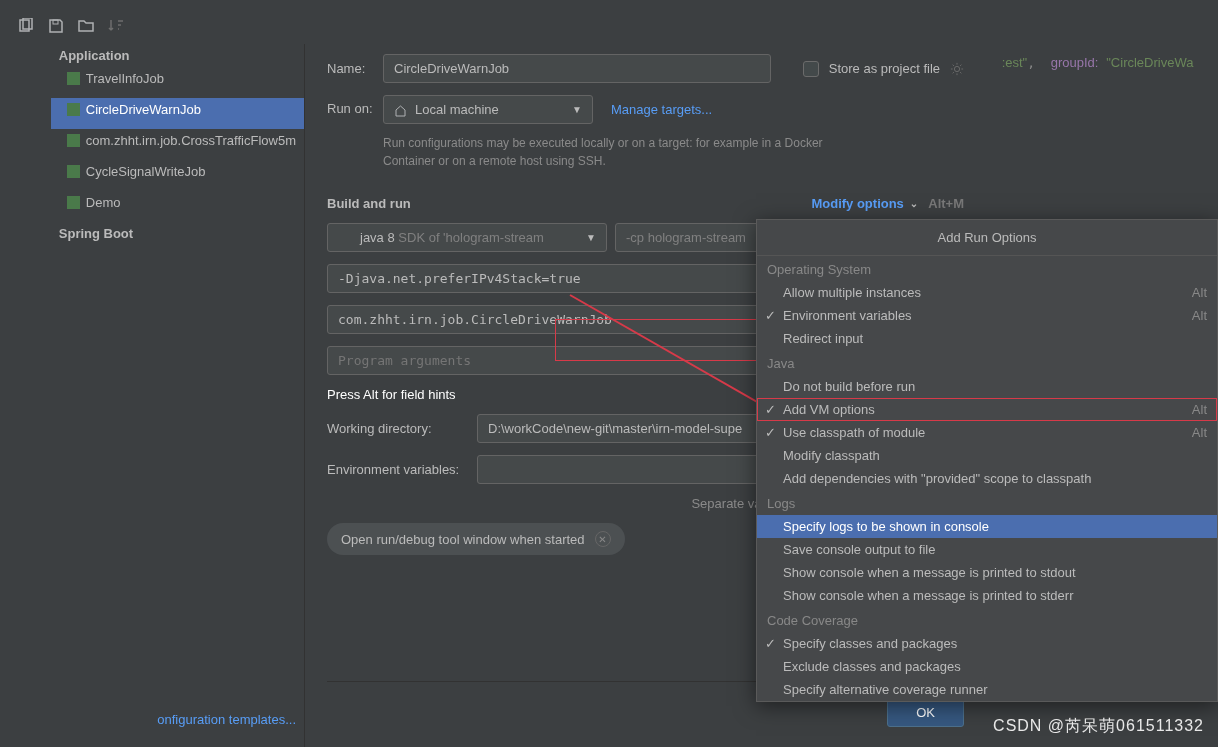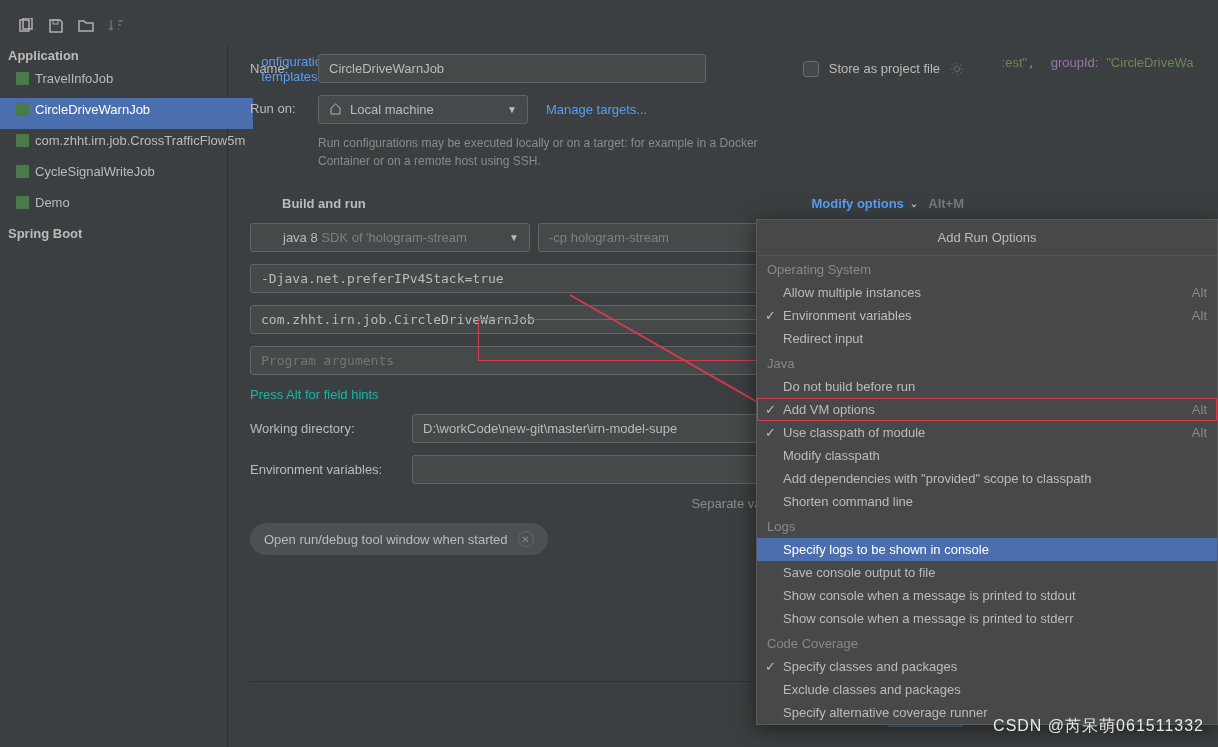--- a/index.html
+++ b/index.html
@@ -2,40 +2,40 @@
 <html><head>
 <meta charset="utf-8">
 <style>
 * { box-sizing: border-box; margin: 0; padding: 0; font-family: "Segoe UI", Arial, sans-serif; }
 body { background: #3c3f41; color: #bbbbbb; font-size: 13px; width: 1218px; height: 747px; overflow: hidden; position: relative; }
 .main-dialog { position: absolute; left: 0; top: 0; width: 986px; height: 747px; background: #3c3f41; display: flex; flex-direction: column; }
 .dialog-title { padding: 0 12px; color: #bbbbbb; font-size: 13px; height: 10px; }
 .toolbar { display: flex; gap: 14px; padding: 8px 18px 10px; align-items: center; }
 .tool-icon { width: 16px; height: 16px; fill: #afb1b3; cursor: pointer; }
 .body-split { display: flex; flex: 1; min-height: 0; }
-.sidebar { width: 228px; border-right: 1px solid #323232; display: flex; flex-direction: row; }
+.sidebar { width: 305px; border-right: 1px solid #323232; display: flex; flex-direction: column; align-items: flex-end; }
 .tree { flex: 1; }
 .tree-cat { color: #bbbbbb; padding: 4px 8px; font-weight: bold; font-size: 13px; }
 .tree-item { padding: 4px 8px 12px 16px; color: #bbbbbb; display: flex; align-items: center; gap: 6px; cursor: pointer; white-space: nowrap; overflow: hidden; text-overflow: ellipsis; }
 .tree-item.selected { background: #4b6eaf; color: #fff; }
 .tree-item svg { width: 13px; height: 13px; flex-shrink: 0; }
 .track { height: 12px; background: #4e5254; margin-top: auto; margin-bottom: 8px; }
 .edit-link { color: #589df6; padding: 10px 8px 20px; cursor: pointer; }
 .form { flex: 1; padding: 10px 22px 0 22px; display: flex; flex-direction: column; gap: 12px; position: relative; overflow: hidden; }
-.row { display: flex; align-items: center; gap: 12px; }
+.row { display: flex; align-items: center; }
 .label { width: 150px; color: #bbbbbb; }
 .input, .select { background: #45494a; border: 1px solid #646464; color: #bbbbbb; padding: 6px 10px; font-size: 13px; font-family: inherit; border-radius: 3px; }
 .name-input { width: 388px; }
 .select { display: flex; align-items: center; gap: 8px; min-width: 210px; justify-content: space-between; cursor: pointer; }
 .checkbox { width: 16px; height: 16px; border: 1px solid #6b6b6b; border-radius: 3px; background: #43494a; margin-right: 6px; }
 .store-row { display: flex; align-items: center; gap: 4px; margin-left: auto; color: #bbbbbb; }
 .gear { width: 14px; height: 14px; fill: #6e6e6e; margin-left: 6px; }
 .link { color: #589df6; cursor: pointer; }
 .hint { color: #8a8a8a; font-size: 12px; line-height: 1.5; margin-left: 64px; max-width: 440px; }
-.section-head { font-weight: bold; color: #bbbbbb; margin-top: 14px; display:flex; justify-content:space-between; align-items:center;margin-left:32px; }
+.section-head { font-weight: bold; color: #bbbbbb; margin-top: 14px; display:flex; justify-content:space-between; align-items:center; }
 .modify { color: #589df6; display: flex; align-items: center; gap: 6px; cursor: pointer; }
 .shortcut { color: #787878; }
 .sdk-row { display: flex; gap: 8px; }
 .sdk-select { flex: 0 0 280px; font-family: "Consolas", monospace; padding-left: 32px; }
 .cp-select { flex: 1; font-family: "Consolas", monospace; color:#808080; }
 .full-input { width: 100%; font-family: "Consolas", monospace; }
 .redbox-vm { position:absolute; border:1px solid #d73a49; left:250px; top:275px; width:330px; height:42px; pointer-events:none; }
 .chip { background: #4c5052; border-radius: 20px; padding: 8px 14px; display: inline-flex; align-items: center; gap: 10px; color:#bbbbbb; }
 .chip-x { color: #888; cursor: pointer; padding: 0 4px; border:1px solid #666; border-radius:50%; width:16px; height:16px; display:flex; align-items:center; justify-content:center; font-size:10px; }
 .buttons { margin-top: auto; padding: 16px 0 20px; border-top: 1px solid #323232; display:flex; justify-content:flex-end; gap:10px; }
@@ -132,21 +132,21 @@
               <circle cx="8" cy="8" r="3" fill="none" stroke="#6e6e6e"></circle>
               <path d="M8 1v2M8 13v2M1 8h2M13 8h2M3 3l1.5 1.5M11.5 11.5L13 13M3 13l1.5-1.5M11.5 4.5L13 3" stroke="#6e6e6e"></path>
             </svg>
         </div>
       </div>
       <div class="row" style="align-items:flex-start">
         <span class="label" style="width:56px; padding-top:6px">Run on:</span>
         <div style="display:flex; flex-direction:column; gap:10px">
           <div style="display:flex; gap:18px; align-items:center">
             <div class="select">
-              <span style="display:flex;gap:8px;align-items:flex-start">
+              <span style="display:flex;gap:8px;align-items:flex-end">
                   <svg width="13" height="13" viewBox="0 0 13 13">
                     <path d="M2 6l4.5-4 4.5 4v6H2z" fill="none" stroke="#afb1b3"></path>
                   </svg>
                   <span>Local machine</span>
                 </span>
               <span class="caret">▼</span>
             </div>
             <span class="link">Manage targets...</span>
           </div>
           <div class="hint" style="margin-left:0">Run configurations may be executed locally or on a target: for example in a Docker Container or on a remote host using SSH.</div>
@@ -170,21 +170,21 @@
           <span class="caret">▼</span>
         </div>
         <div class="select cp-select">
           <span><span>-cp</span> <span>hologram-stream</span></span>
         </div>
       </div>
 
       <input class="input full-input" value="-Djava.net.preferIPv4Stack=true" style="">
       <input class="input full-input" value="com.zhht.irn.job.CircleDriveWarnJob" style="">
       <input class="input full-input" style="color: rgb(128, 128, 128);" placeholder="Program arguments">
-      <div style="color:#14b8a6">Press Alt for field hints</div>
+      <div style="color:#ffffff">Press Alt for field hints</div>
 
       <div class="row">
         <span class="label">Working directory:</span>
         <input class="input" style="flex: 1 1 0%;" value="D:\workCode\new-git\master\irn-model-supe">
       </div>
       <div class="row">
         <span class="label">Environment variables:</span>
         <input class="input" style="flex: 1 1 0%;">
       </div>
       <div style="color:#8a8a8a; text-align:right; margin-left:160px">Separate variables with semicolon: VAR=value;</div>
@@ -243,23 +243,20 @@
         <span class="check">✓</span>
         <span>Use classpath of module</span>
         <span class="sc">Alt</span>
       </div>
       <div class="popup-item">
         <span>Modify classpath</span>
       </div>
       <div class="popup-item">
         <span>Add dependencies with "provided" scope to classpath</span>
       </div>
-      <div class="popup-item">
-        <span>Shorten command line</span>
-      </div>
       <div class="popup-section">Logs</div>
       <div class="popup-item selected">
         <span>Specify logs to be shown in console</span>
       </div>
       <div class="popup-item">
         <span>Save console output to file</span>
       </div>
       <div class="popup-item">
         <span>Show console when a message is printed to stdout</span>
       </div>

